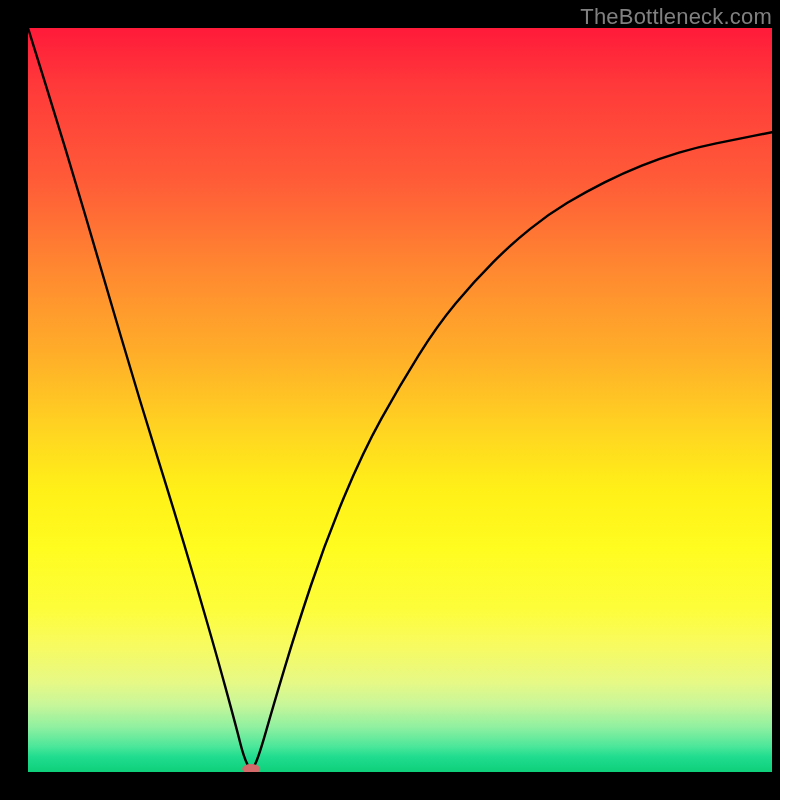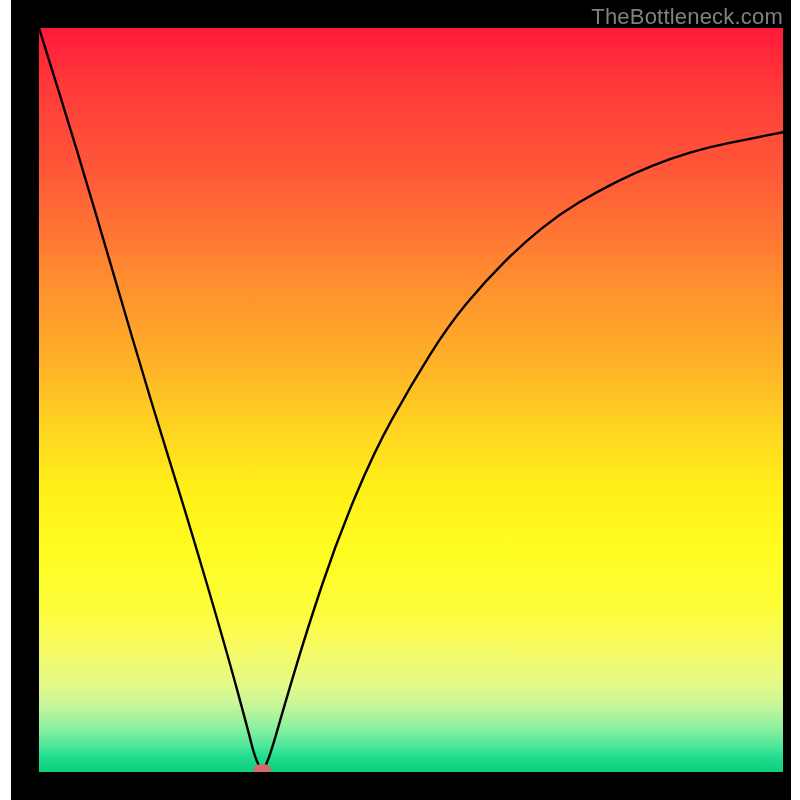--- a/index.html
+++ b/index.html
@@ -8,21 +8,20 @@
     width: 800px;
     height: 800px;
     overflow: hidden;
     font-family: Arial, Helvetica, sans-serif;
   }
   .frame {
     position: relative;
     width: 780px;
     height: 800px;
     background: #000;
-    margin-left: 11px;
   }
   .plot-area {
     position: absolute;
     left: 28px;
     top: 28px;
     width: 744px;
     height: 744px;
     
     background: linear-gradient(
       to bottom,

